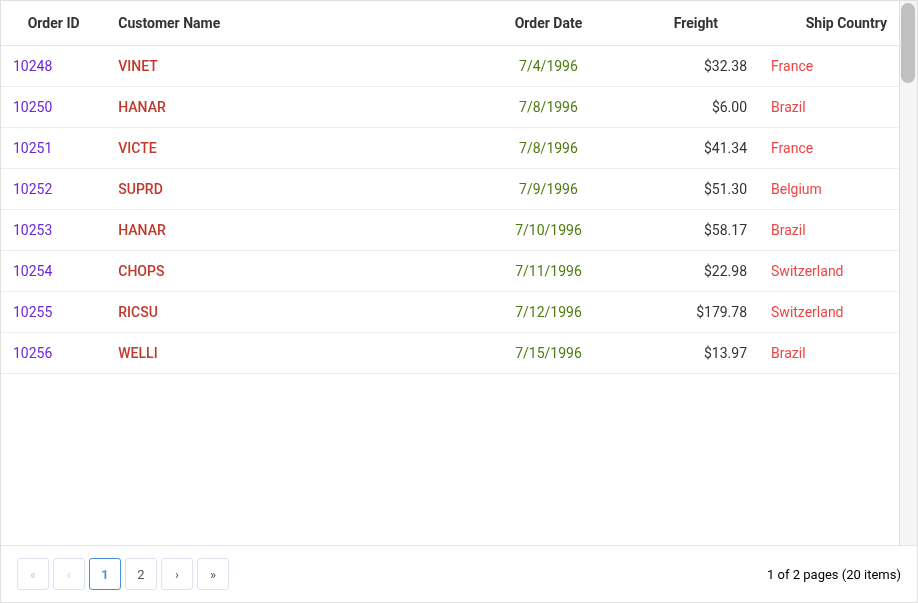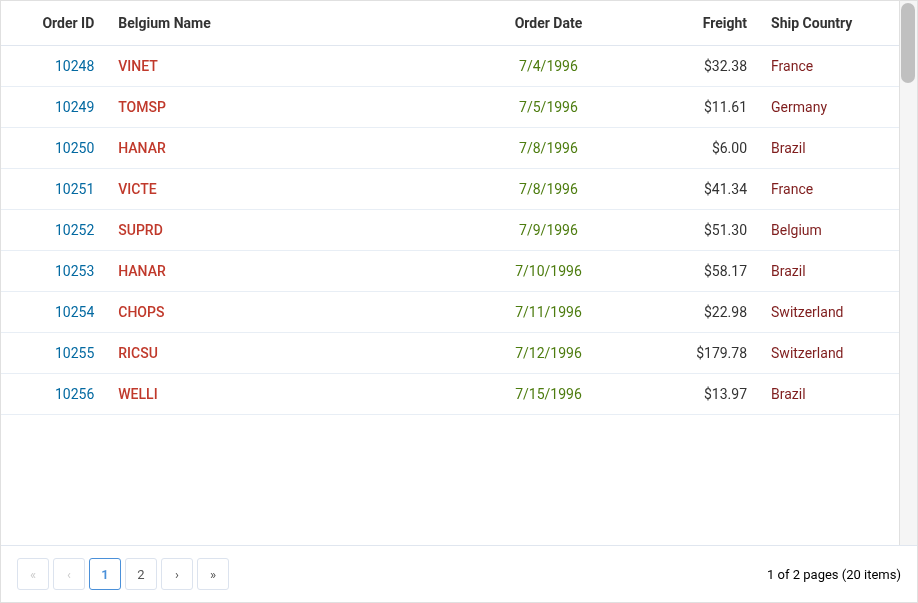--- a/index.html
+++ b/index.html
@@ -38,33 +38,33 @@
       table-layout: fixed;
     }
 
     thead tr th {
       background: #fff;
       font-weight: 700;
       font-size: 14px;
       color: #333;
       padding: 14px 12px;
       border-bottom: 1px solid #e0e6ef;
-      text-align: right;
+      text-align: center;
     }
 
     thead tr th:nth-child(2) {
       text-align: left;
     }
 
     thead tr th:nth-child(3) {
       text-align: center;
     }
 
     thead tr th:nth-child(5) {
-      text-align: left;
+      text-align: right;
       margin-top: 40px;
     }
 
     thead tr th:nth-child(1) {
       width: 100px;
     }
     thead tr th:nth-child(2) {
       width: 340px;
     }
     thead tr th:nth-child(3) {
@@ -79,42 +79,42 @@
     }
 
     tbody tr td {
       padding: 12px 12px;
       border-bottom: 1px solid #e8eef5;
       text-align: right;
       color: #333;
     }
 
     tbody tr td:nth-child(1) {
-      color: #0369a1;
-      text-align: right;
+      color: #6d28d9;
+      text-align: left;
     }
 
     tbody tr td:nth-child(2) {
       text-align: left;
       color: #c0392b;
       font-weight: 500;
     }
 
     tbody tr td:nth-child(3) {
       text-align: center;
       color: #4d7c0f;
     }
 
     tbody tr td:nth-child(4) {
       color: #333;
     }
 
     tbody tr td:nth-child(5) {
       text-align: left;
-      color: #7f1d1d;
+      color: #ef4444;
       padding-right: 30px;
     }
 
     .scrollbar-placeholder {
       position: absolute;
       right: 0;
       top: 0;
       bottom: 0;
       width: 18px;
       background: #f5f5f5;
@@ -180,42 +180,35 @@
   </style>
 </head>
 <body>
 
 <div class="container">
   <div class="table-wrapper">
     <table>
       <thead>
         <tr>
           <th>Order ID</th>
-          <th>Belgium Name</th>
+          <th>Customer Name</th>
           <th>Order Date</th>
           <th>Freight</th>
           <th>Ship Country</th>
         </tr>
       </thead>
       <tbody id="table-body">
       <tr>
             <td>10248</td>
             <td>VINET</td>
             <td>7/4/1996</td>
             <td>$32.38</td>
             <td>France</td>
           </tr>
           <tr>
-            <td>10249</td>
-            <td>TOMSP</td>
-            <td>7/5/1996</td>
-            <td>$11.61</td>
-            <td>Germany</td>
-          </tr>
-          <tr>
             <td>10250</td>
             <td>HANAR</td>
             <td>7/8/1996</td>
             <td>$6.00</td>
             <td>Brazil</td>
           </tr>
           <tr>
             <td>10251</td>
             <td>VICTE</td>
             <td>7/8/1996</td>

